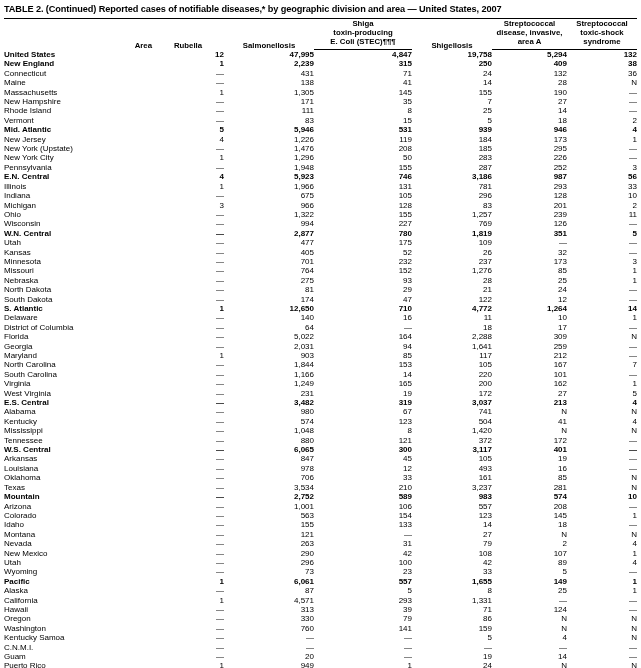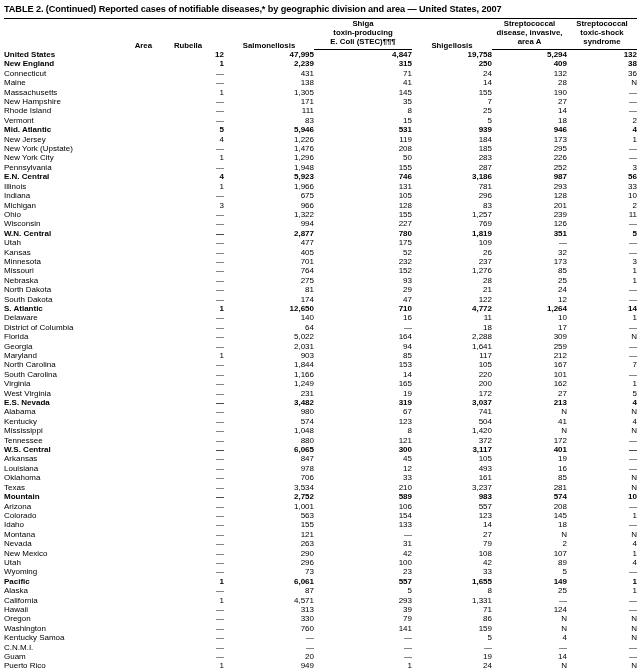--- a/index.html
+++ b/index.html
@@ -447,21 +447,21 @@
         <tr>
           <td class="area">West Virginia</td>
           <td class="num">—</td>
           <td class="num">231</td>
           <td class="num">19</td>
           <td class="num">172</td>
           <td class="num">27</td>
           <td class="num">5</td>
         </tr>
         <tr class="bold">
-          <td class="area">E.S. Nevada</td>
+          <td class="area">E.S. Central</td>
           <td class="num">—</td>
           <td class="num">3,482</td>
           <td class="num">319</td>
           <td class="num">3,037</td>
           <td class="num">213</td>
           <td class="num">4</td>
         </tr>
         <tr>
           <td class="area">Alabama</td>
           <td class="num">—</td>

